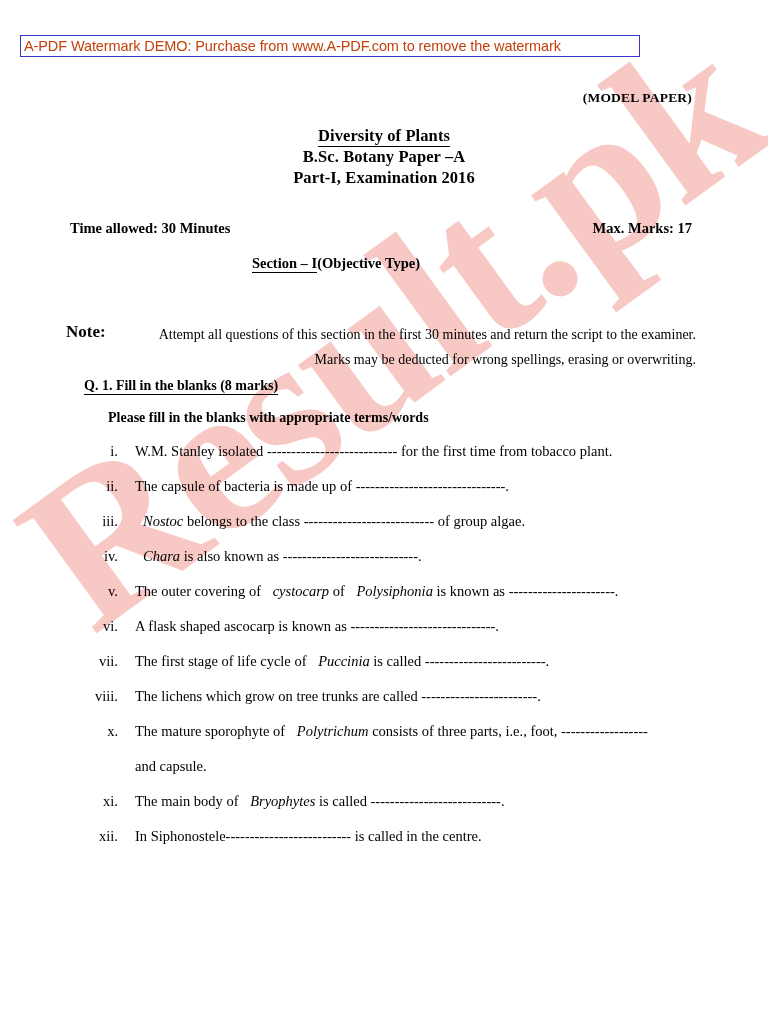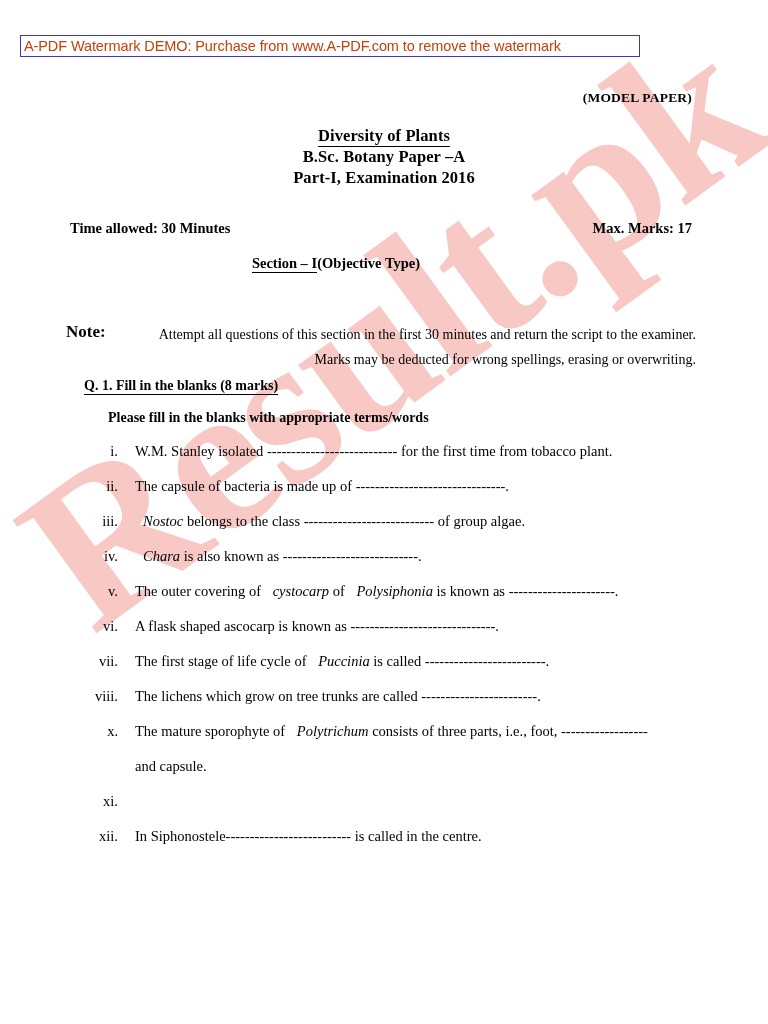--- a/index.html
+++ b/index.html
@@ -282,20 +282,21 @@
       </div>
       <div class="blank-item">
         <div class="num">x.</div>
         <div class="body"><span>The mature sporophyte of </span><i>Polytrichum</i><span> consists of three parts, i.e., foot, ------------------</span></div>
       </div>
       <div class="blank-item">
         <div class="cont">and capsule.</div>
       </div>
       <div class="blank-item">
         <div class="num">xi.</div>
+        <div class="body"><span>The main body of </span><i>Bryophytes</i><span> is called ---------------------------.</span></div>
       </div>
       <div class="blank-item">
         <div class="num">xii.</div>
         <div class="body"><span>In Siphonostele-------------------------- is called in the centre.</span></div>
       </div>
     </div>
 
 </div>
 
 </body></html>

